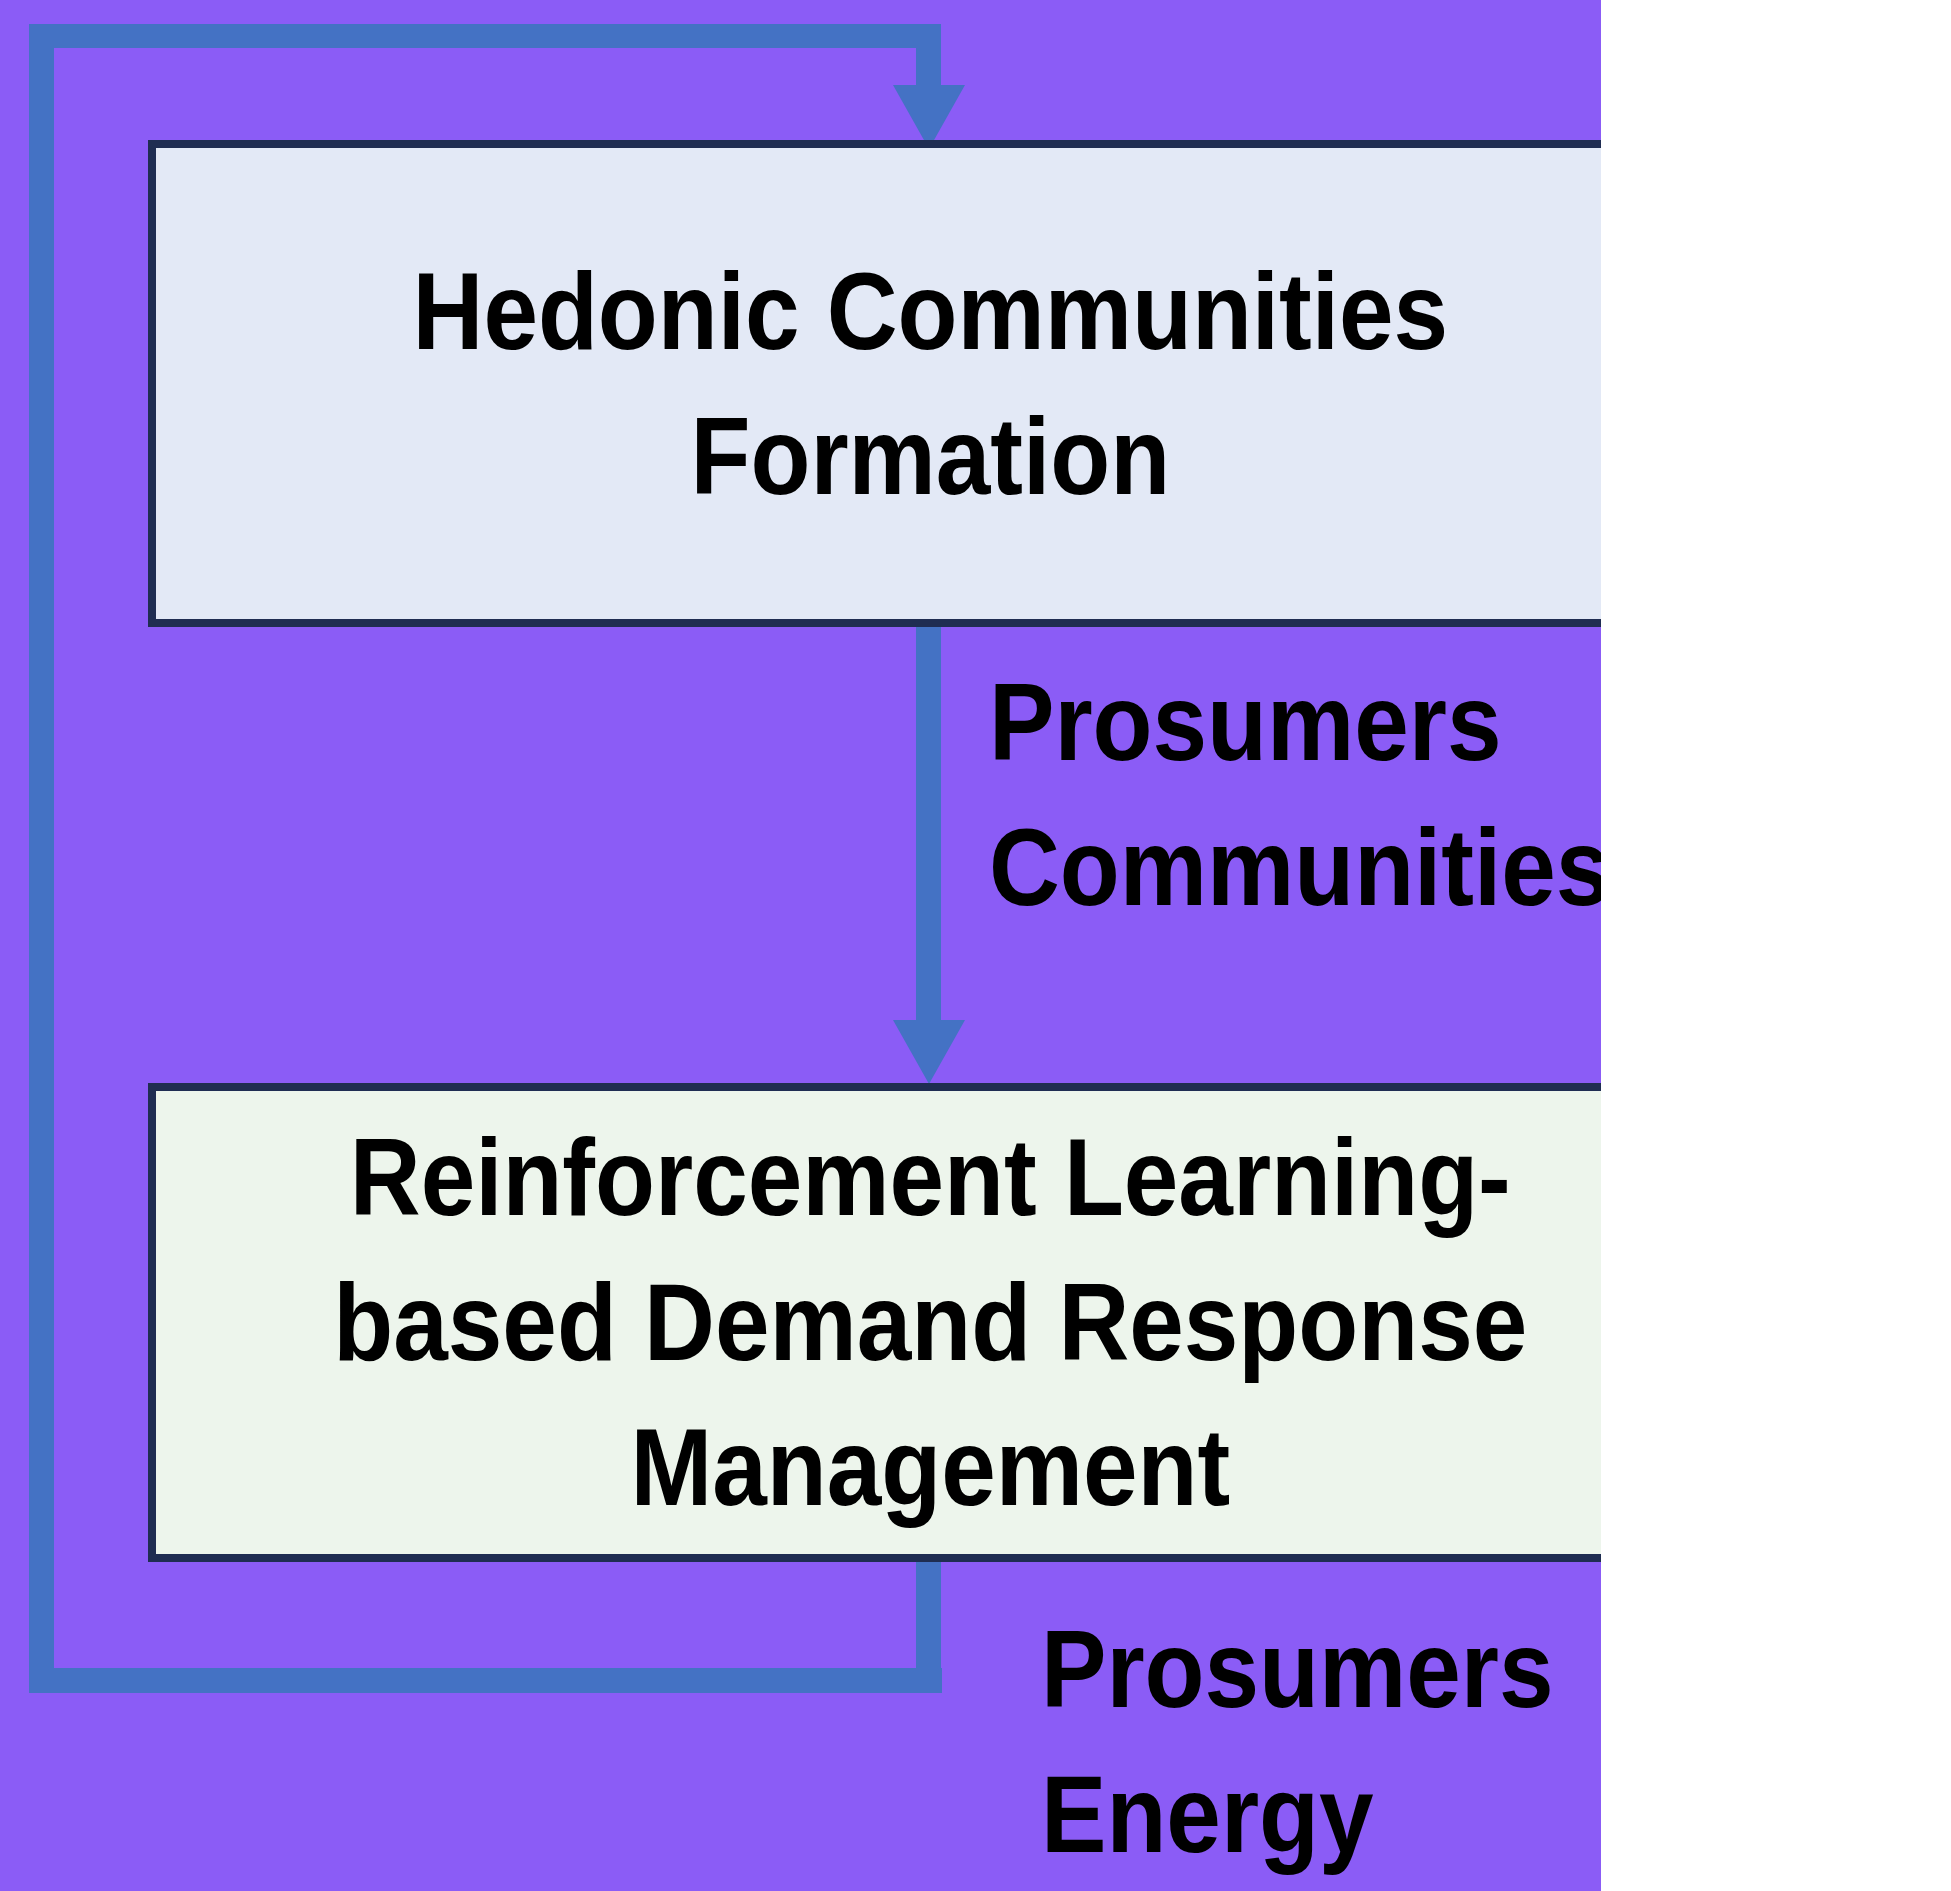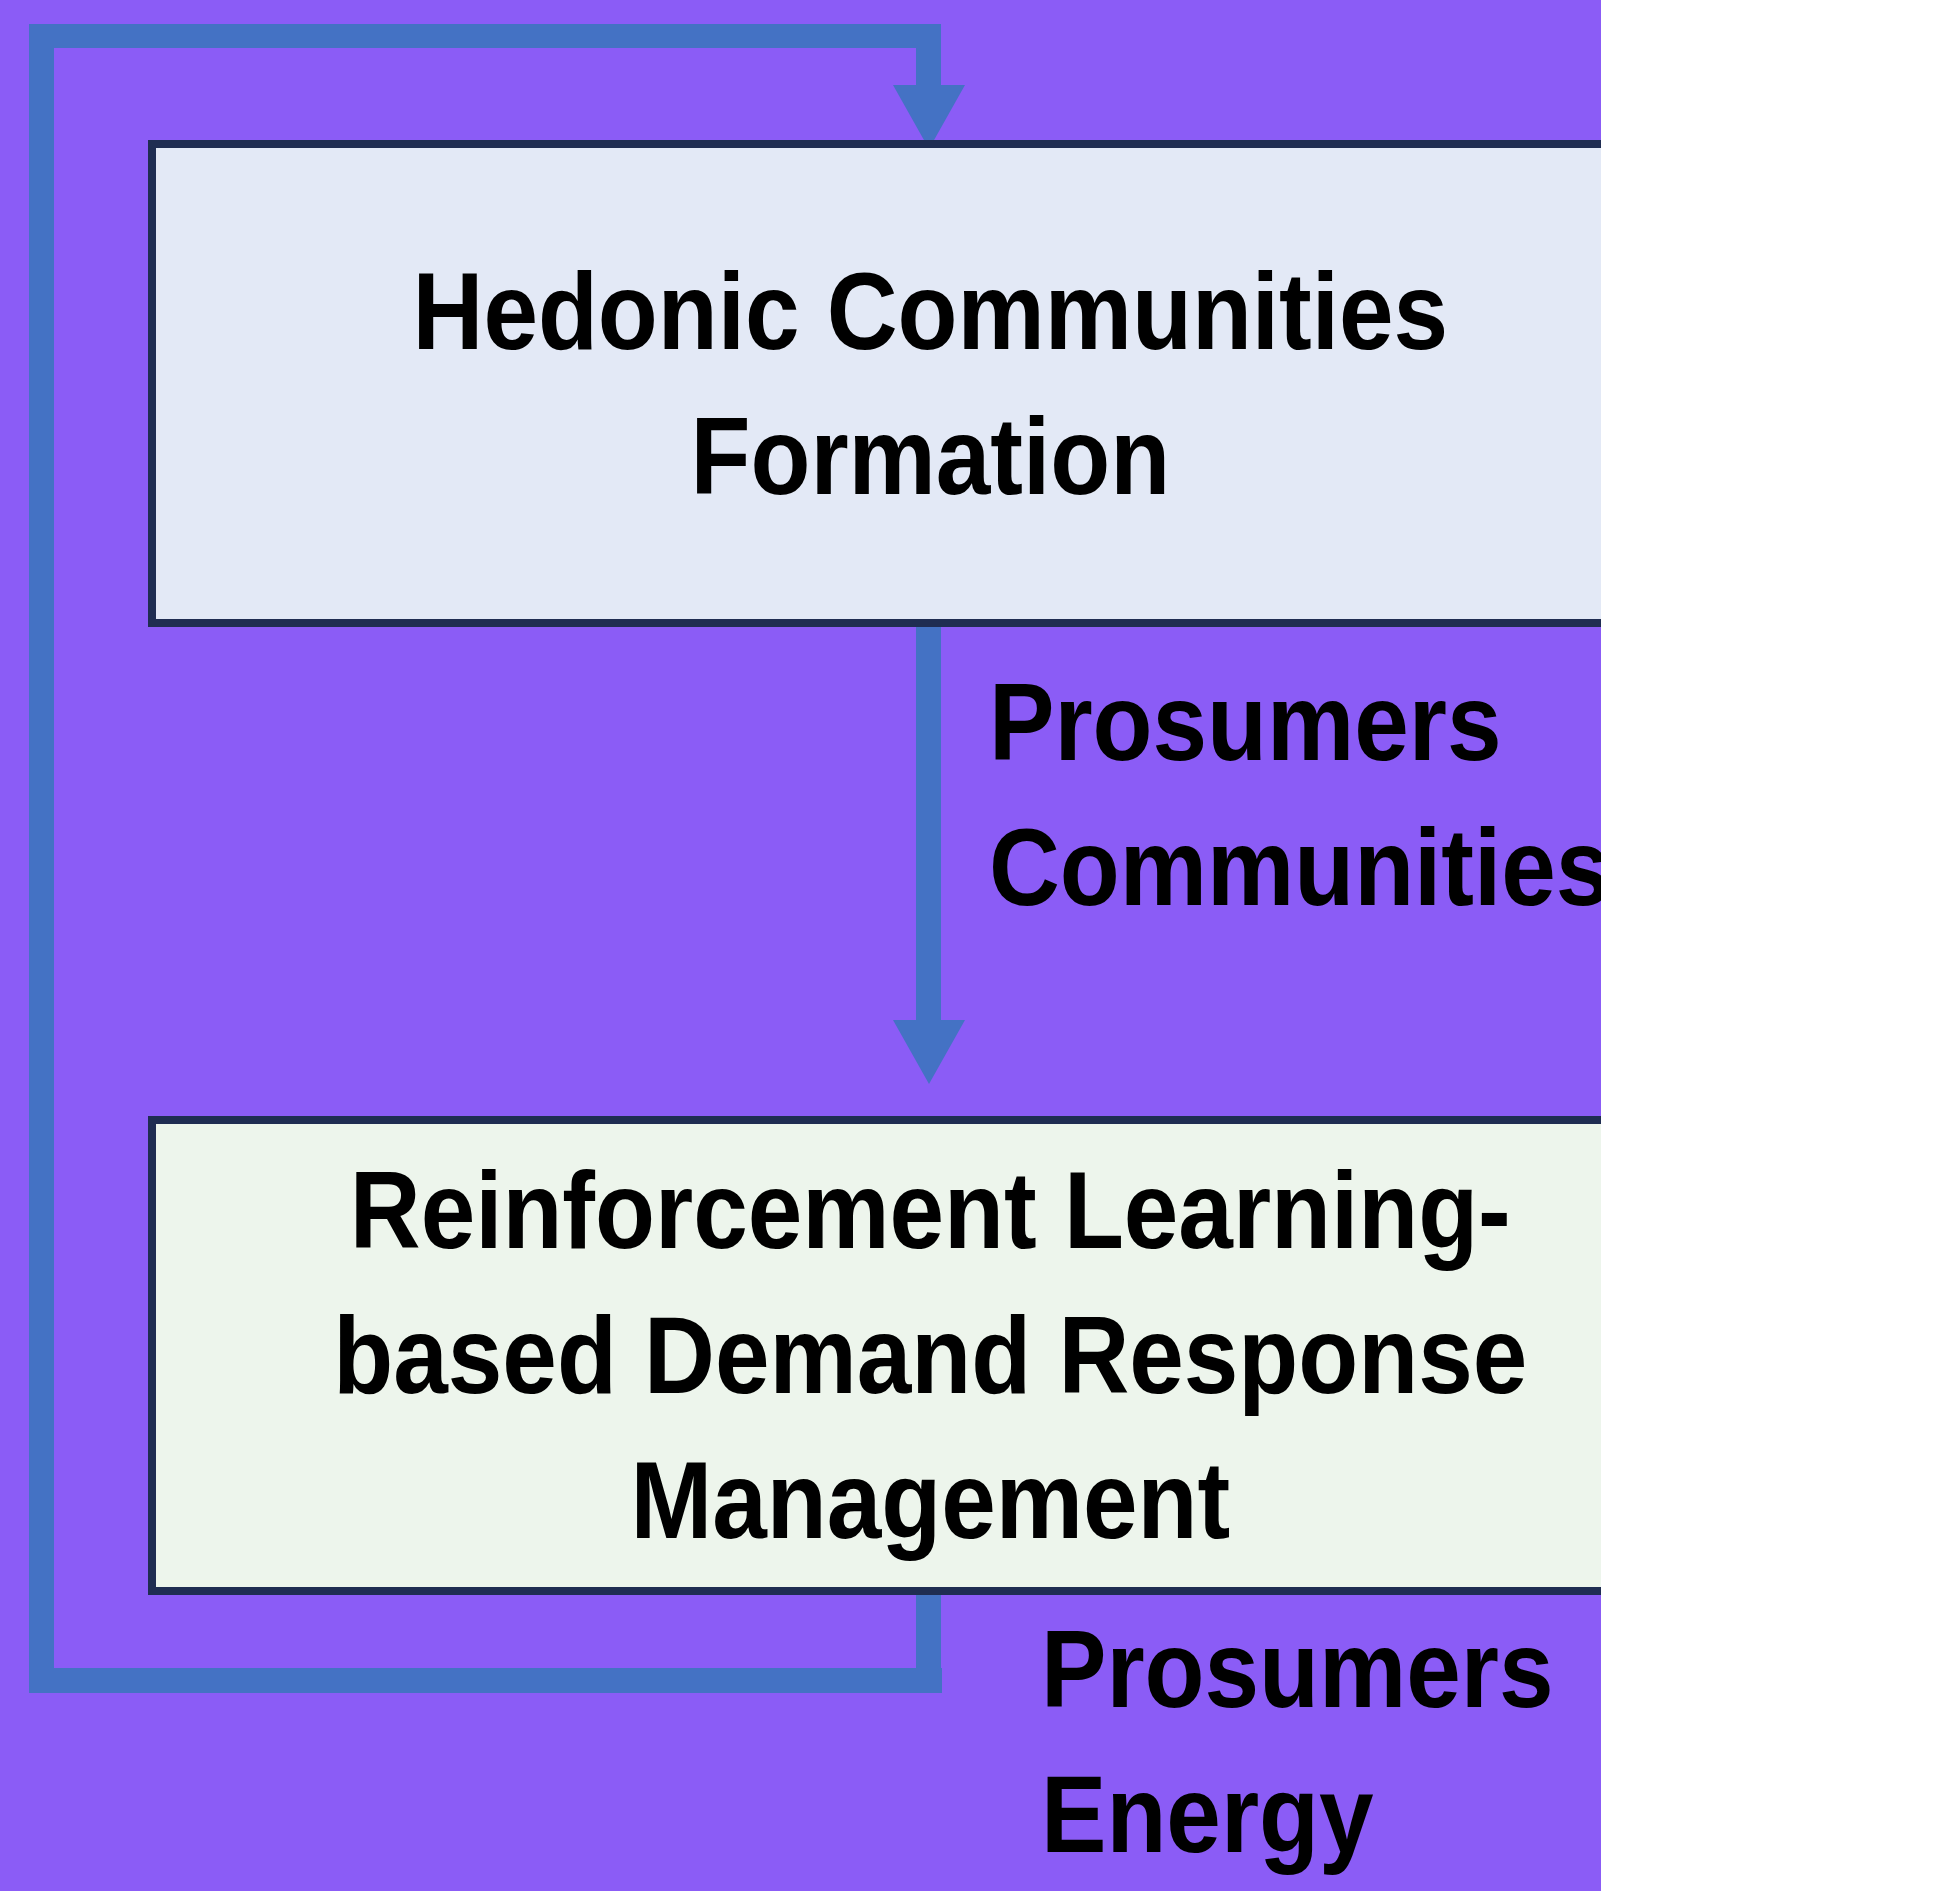--- a/index.html
+++ b/index.html
@@ -28,21 +28,21 @@
   .arrow-into-box2{left:893px;top:1020px;}
   
   .box{
     position:absolute;
     left:148px;width:1564px;
     border:8.2px solid var(--border,#1F2D52);
     box-sizing:border-box;
     display:flex;align-items:center;justify-content:center;
   }
   .box1{top:140px;height:487px;background:var(--box1,#E3E9F6);}
-  .box2{top:1116px;height:479px;background:var(--box2,#EDF5EC);}
+  .box2{top:1083px;height:479px;background:var(--box2,#EDF5EC);}
   .boxtext{
     font-size:109px;font-weight:bold;color:#000;
     line-height:145px;text-align:center;
     white-space:pre-line;
     transform:scaleX(0.9);transform-origin:center center;
   }
   
   .edge-label{
     position:absolute;
     font-size:109px;font-weight:bold;color:#000;

